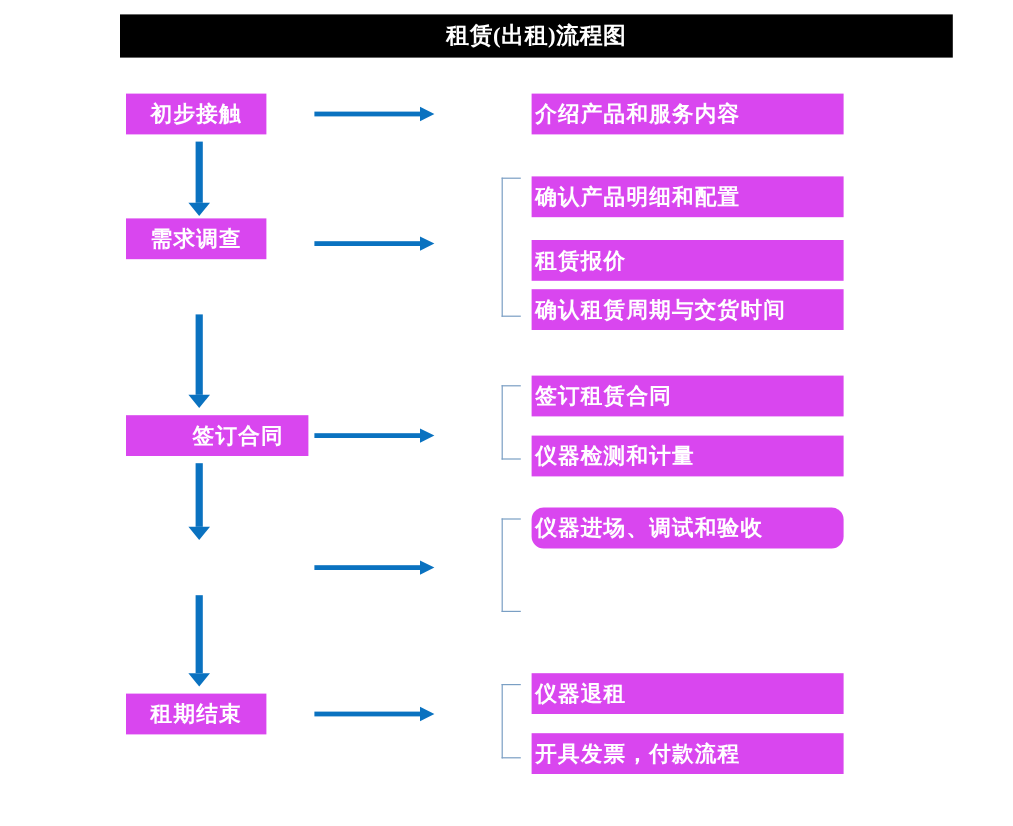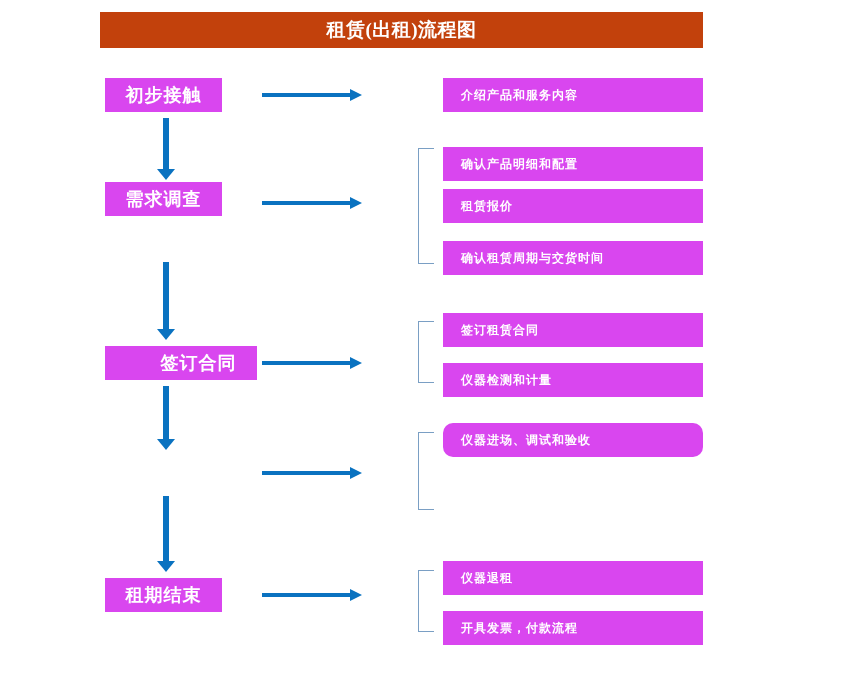--- a/index.html
+++ b/index.html
@@ -17,23 +17,23 @@
   #canvas {
     position: absolute;
     left: 0; top: 0;
     width: 844px;
     height: 688px;
   }
   .title-bar {
     position: absolute;
     left: 100px;
     top: 12px;
-    width: 603px;
+    width: 694px;
     height: 36px;
-    background: #c2410c;
+    background: #000000;
     color: #ffffff;
     font-size: 19px;
     font-weight: bold;
     display: flex;
     align-items: center;
     justify-content: center;
     letter-spacing: 0.5px;
   }
   .stage-box {
     position: absolute;
@@ -49,23 +49,23 @@
     left: 105px;
     width: 117px;
     height: 34px;
     justify-content: center;
   }
   .stage-box.right {
     left: 443px;
     width: 260px;
     height: 34px;
     justify-content: flex-start;
-    padding-left: 18px;
+    padding-left: 3px;
     box-sizing: border-box;
-    font-size: 12px;
+    font-size: 18px;
   }
   .v-arrow {
     position: absolute;
     left: 157px;
     width: 18px;
   }
   .v-arrow .shaft {
     position: absolute;
     left: 6px;
     top: 0;
@@ -181,21 +181,21 @@
   <div class="bracket" style="top:321px; height:62px;"></div>
 
   <div class="bracket" style="top:432px; height:78px;"></div>
 
   <div class="bracket" style="top:570px; height:62px;"></div>
 
   <div class="stage-box right" style="top:78px;">介绍产品和服务内容</div>
 
   <div class="stage-box right" style="top:147px;">确认产品明细和配置</div>
 
-  <div class="stage-box right" style="top:189px;">租赁报价</div>
+  <div class="stage-box right" style="top:200px;">租赁报价</div>
 
   <div class="stage-box right" style="top:241px;">确认租赁周期与交货时间</div>
 
   <div class="stage-box right" style="top:363px;">仪器检测和计量</div>
 
   <div class="stage-box right" style="top:313px;">签订租赁合同</div>
 
   <div class="stage-box right" style="top:423px;border-radius:10px;">仪器进场、调试和验收</div>
 
 

